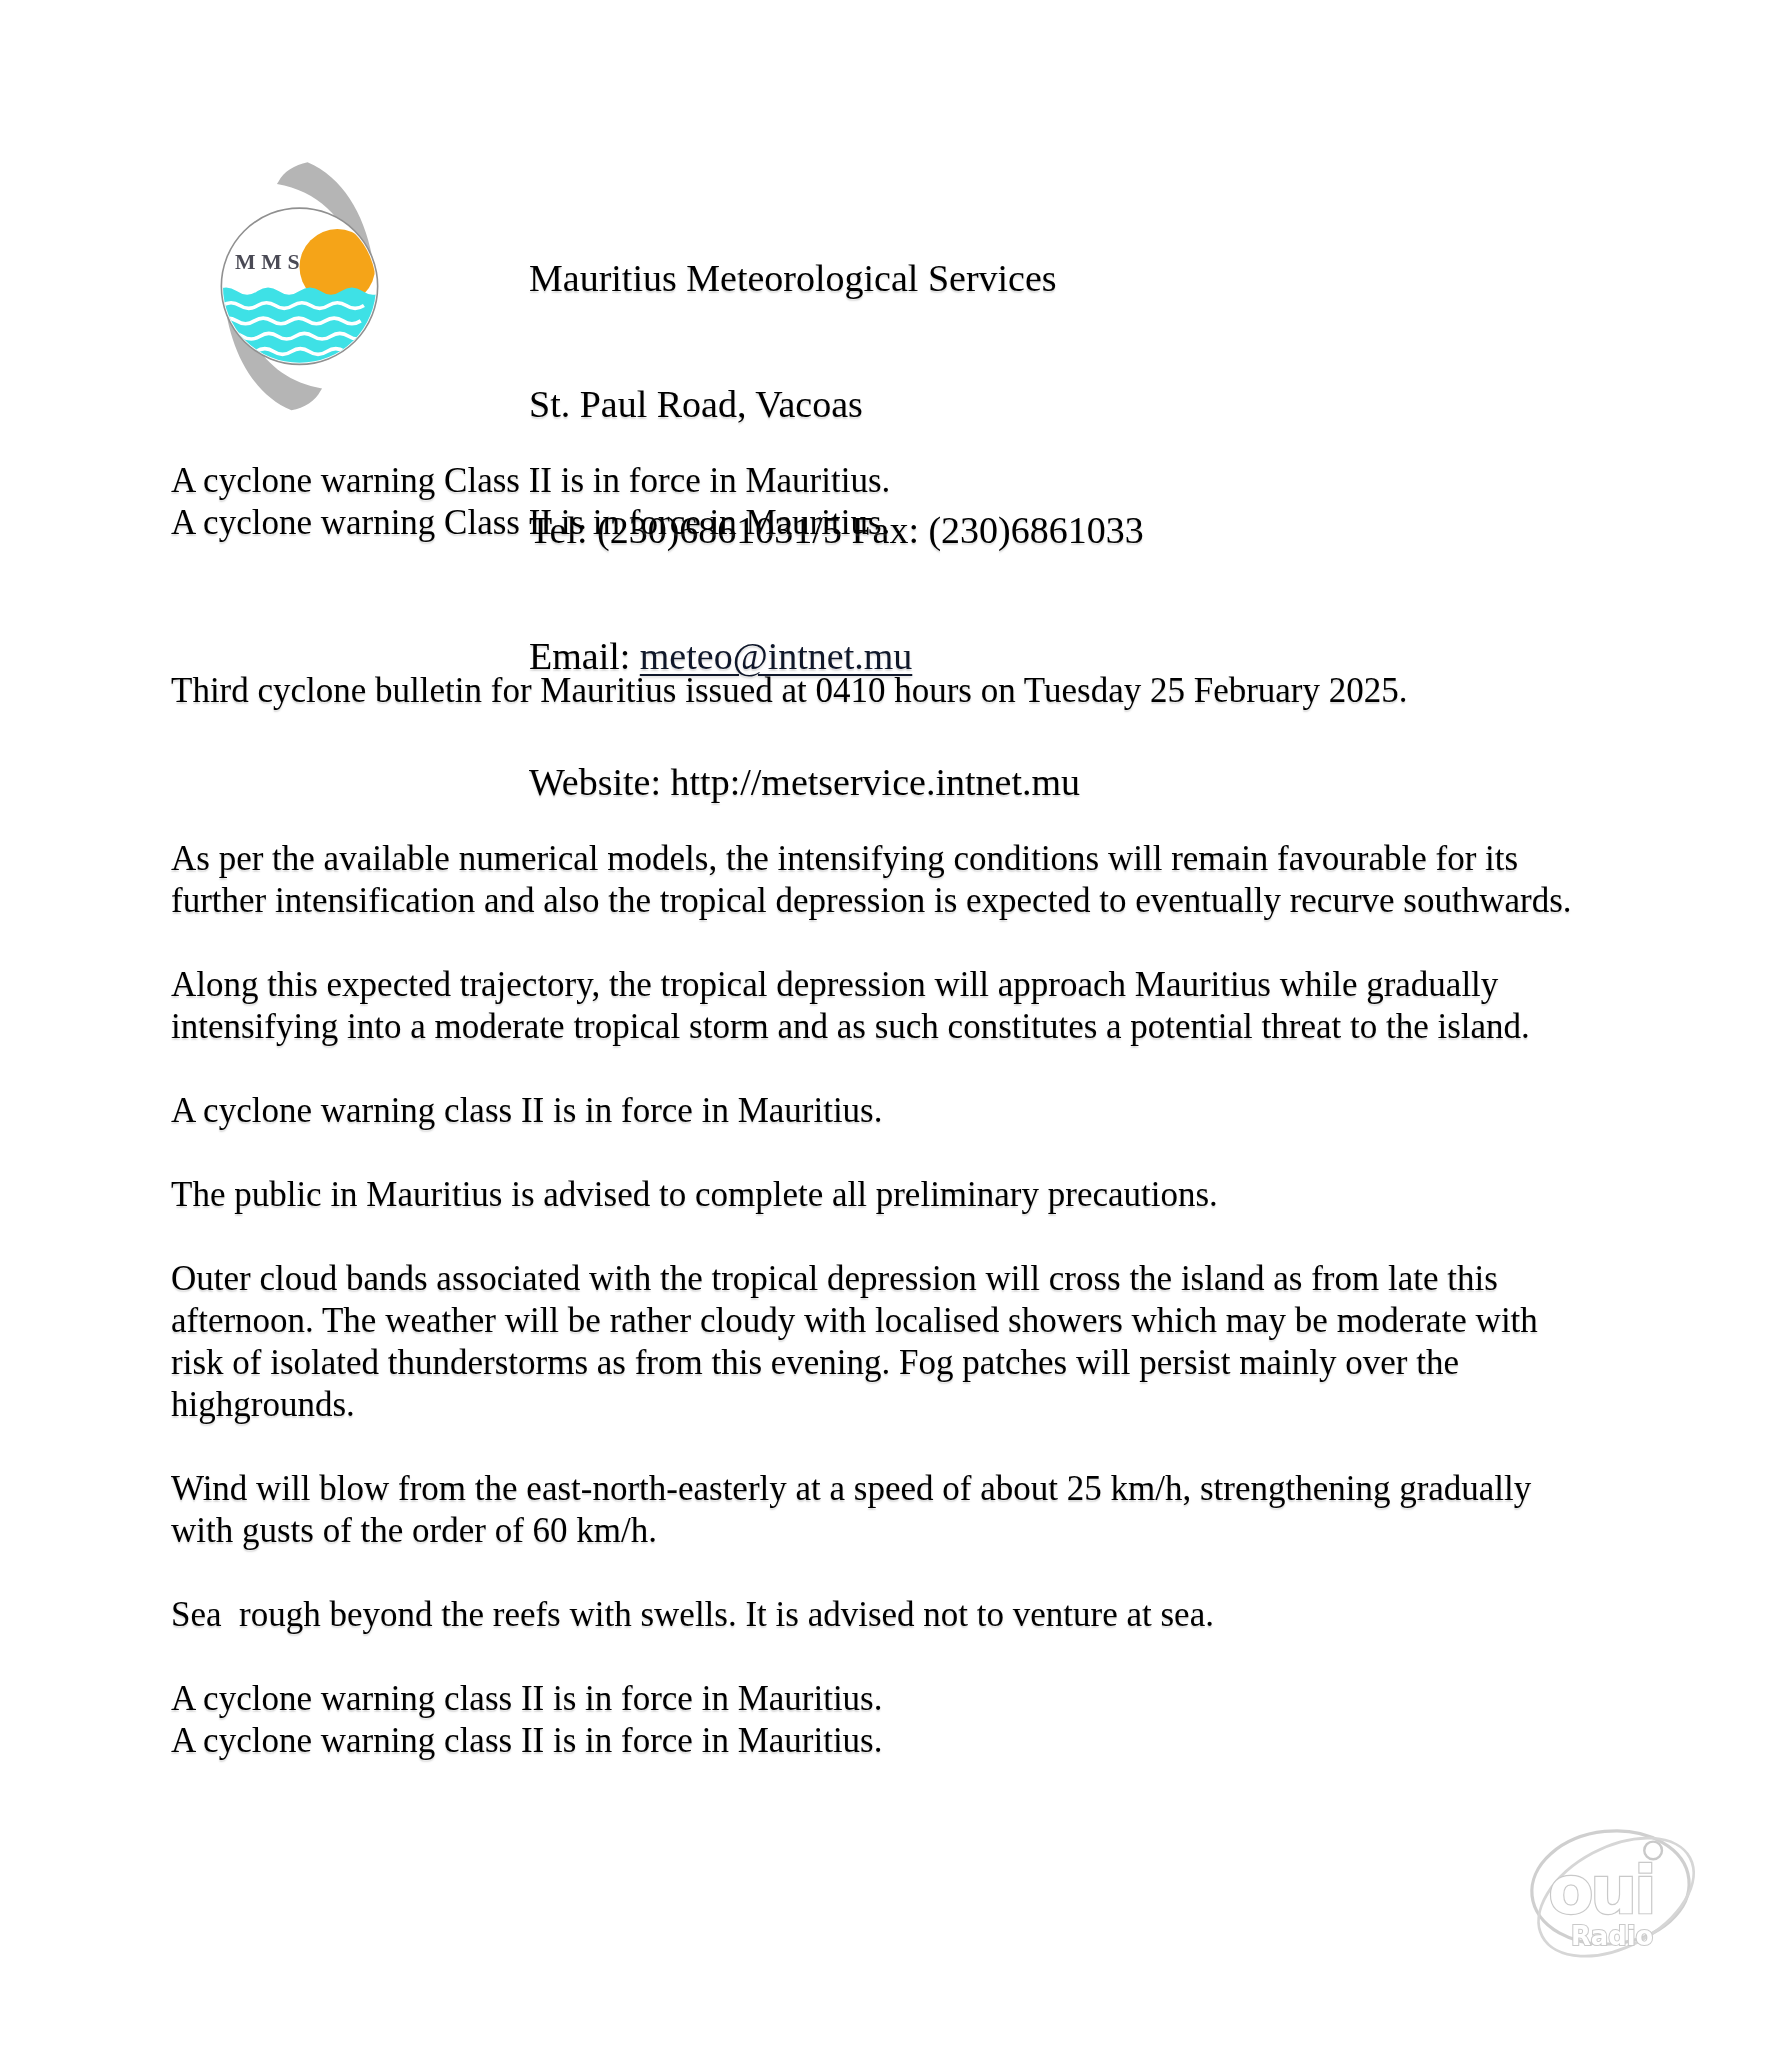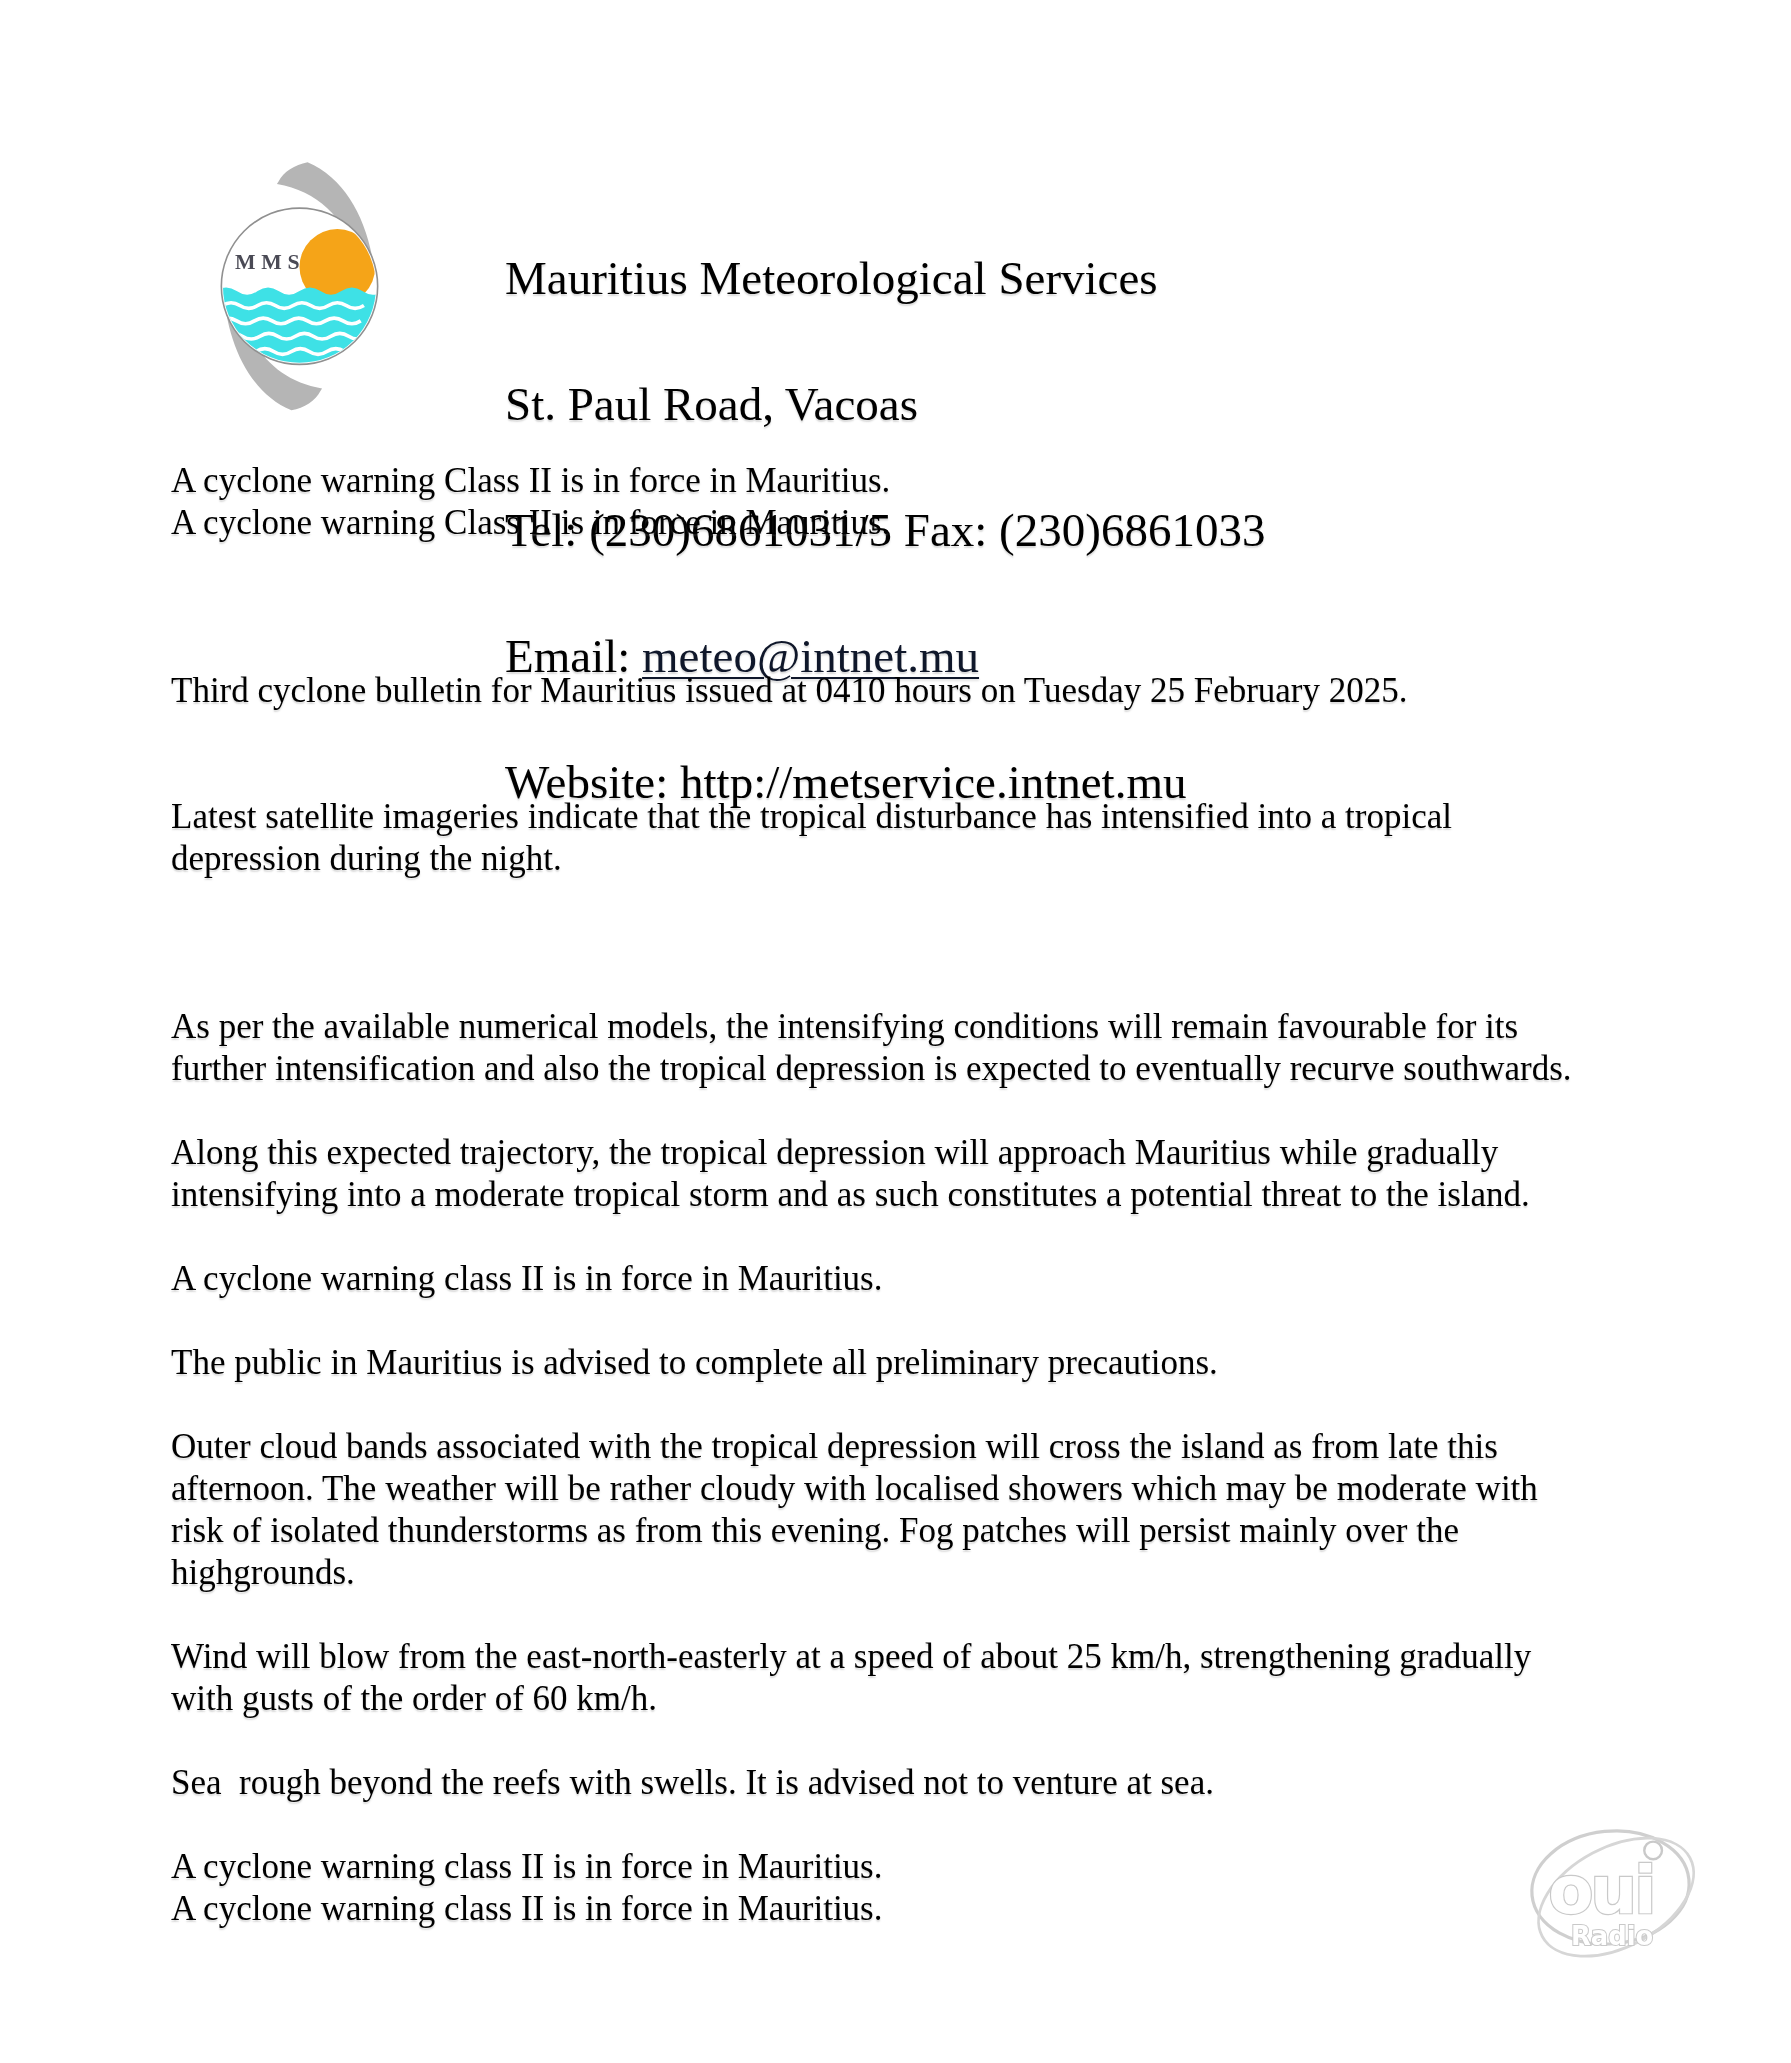--- a/index.html
+++ b/index.html
@@ -7,22 +7,22 @@
     width:1791px; height:2064px; position:relative;
     background:#ffffff; color:#000000;
     font-family:"Liberation Serif", serif;
     overflow:hidden;
   }
   .doc-text { text-shadow: 0 1.6px 1.6px rgba(130,130,130,0.30); }
 
   
   .logo-wrap { position:absolute; left:185px; top:138px; width:258px; height:282px; }
   .contact {
-    position:absolute; left:505px; top:173px;
-    font-size:47px; line-height:42px; white-space:pre-wrap;
+    position:absolute; left:529px; top:173px;
+    font-size:38px; line-height:42px; white-space:pre-wrap;
   }
   .contact a.email {
     color:#0f172a; text-decoration:underline;
     text-decoration-thickness:2.4px; text-underline-offset:4.8px;
   }
 
   
   .body-text {
     position:absolute; left:171px; top:460px; width:1475px;
     font-size:35px; line-height:42px;
@@ -75,22 +75,20 @@
   <div><span>Email: </span><a class="email" href="#">meteo@intnet.mu</a></div>
   <div><span>Website: </span><span>http://metservice.intnet.mu</span></div>
 </div>
 
 <div class="body-text doc-text">
   <div class="block bold">A cyclone warning Class II is in force in Mauritius.
 A cyclone warning Class II is in force in Mauritius.</div>
 
   <div class="block">
     <div class="bold">Third cyclone bulletin for Mauritius issued at 0410 hours on Tuesday 25 February 2025.</div>
-    <div>Latest satellite imageries indicate that the tropical disturbance has intensified into a tropical
-depression during the night.</div>
   </div>
 
 
   <div class="block">As per the available numerical models, the intensifying conditions will remain favourable for its
 further intensification and also the tropical depression is expected to eventually recurve southwards.</div>
 
   <div class="block">Along this expected trajectory, the tropical depression will approach Mauritius while gradually
 intensifying into a moderate tropical storm and as such constitutes a potential threat to the island.</div>
 
   <div class="block bold">A cyclone warning class II is in force in Mauritius.</div>

